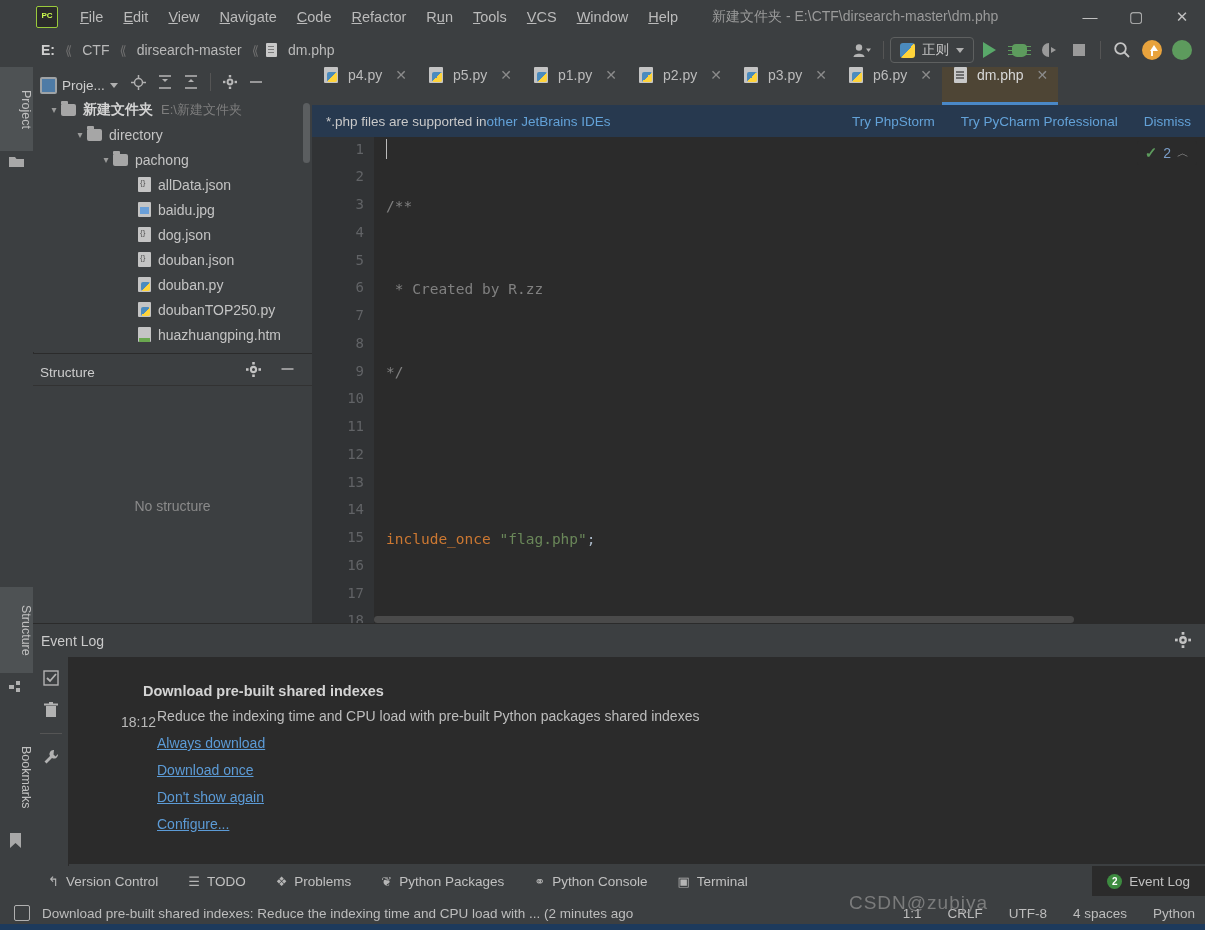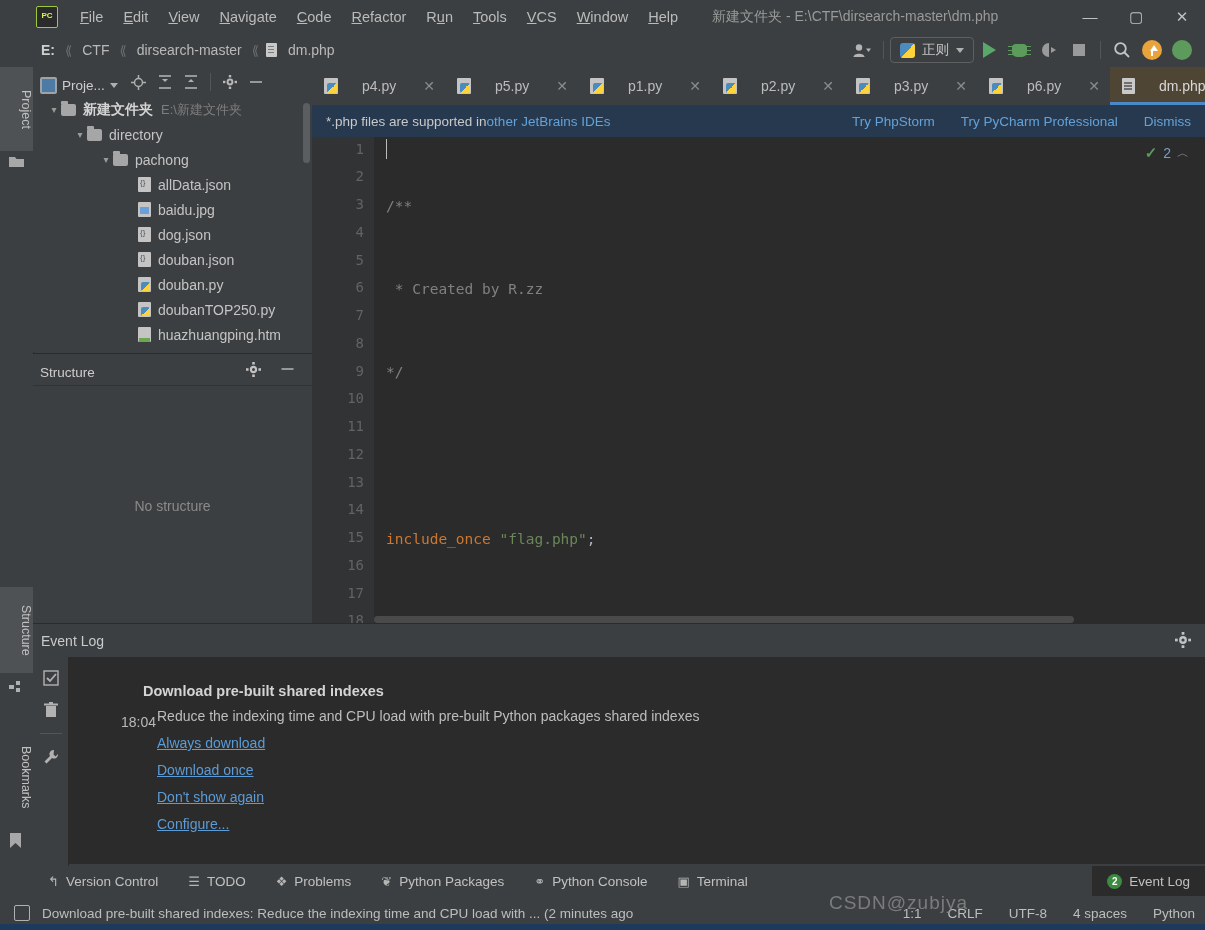--- a/index.html
+++ b/index.html
@@ -4,21 +4,21 @@
 <style>
   html,body{margin:0;padding:0;}
   body{
     width:1205px;height:930px;overflow:hidden;
     background:#3c3f41;
     font-family:"Liberation Sans", sans-serif;
     font-size:13.5px;
     color:#bbbbbb;
     -webkit-font-smoothing:antialiased;
   }
-  .app{position:relative;width:982px;height:930px;}
+  .app{position:relative;width:982px;height:930px;padding-left:20px;}
 
   
   .titlebar{
     position:absolute;left:0;top:0;width:1205px;height:33px;
     background:#3c3f41;display:flex;align-items:center;
   }
   .pc-logo{width:20px;height:20px;margin-left:36px;margin-right:12px;
     background:#2b2b2b;border:1px solid #9aca3c;border-radius:2px;
     position:relative;flex:none;}
   .pc-logo:before{content:"PC";position:absolute;left:0;right:0;top:0;bottom:0;
@@ -103,21 +103,21 @@
   
   .structpanel{position:absolute;left:33px;top:353px;width:279px;height:270px;background:#3c3f41;
     border-top:1px solid #2b2b2b;}
   .struct-body{position:absolute;left:0;top:31px;width:279px;height:239px;background:#3c3f41;
     border-top:1px solid #323232;display:flex;align-items:center;justify-content:center;}
   .nostruct{color:#8a8a8a;font-size:14px;}
 
   
   .editor-wrap{position:absolute;left:312px;top:67px;width:893px;height:556px;background:#2b2b2b;}
   .tabbar{height:38px;background:#3c3f41;display:flex;align-items:flex-end;}
-  .tab{height:38px;display:flex;align-items:center;gap:24px;padding:0 10px 0 12px;
+  .tab{height:38px;display:flex;gap:10px;padding:0 10px 0 12px;
     font-size:14px;color:#bcbcbc;position:relative;}
   .tab.active{background:#4e4535;color:#d8d8d8;}
   .tab.active:after{content:"";position:absolute;left:0;right:0;bottom:0;height:3px;background:#4a88c7;}
   .tab .x{color:#8b8b8b;font-size:14px;margin-left:3px;}
   .tabpy{width:14px;height:16px;background:#c4c4c4;border-radius:1px;position:relative;flex:none;}
   .tabpy:after{content:"";position:absolute;left:3px;bottom:1px;width:10px;height:10px;border-radius:2px;
     background:linear-gradient(135deg,#4b8bbe 0 50%,#ffd43b 50% 100%);}
   .tabphp{width:13px;height:16px;background:#c9c9c9;border-radius:1px;position:relative;flex:none;}
   .tabphp:after{content:"";position:absolute;left:2px;top:4px;width:8px;height:1.5px;background:#6f6f6f;
     box-shadow:0 3px 0 #6f6f6f,0 6px 0 #6f6f6f;}
@@ -558,21 +558,21 @@
       </div>
       <div class="el-div"></div>
       <div class="el-side-ic">
         <svg width="16" height="16" viewBox="0 0 16 16">
             <path d="M11 1 a4 4 0 0 0 -4 6 L1.5 12.5 l2 2 L9 9 a4 4 0 0 0 6 -4 l-2.5 2.5 l-2 -2 Z" fill="#b2b2b2"></path>
           </svg>
       </div>
     </div>
 
     <div class="el-body">
-      <div class="el-time">18:04</div>
+      <div class="el-time">18:12</div>
       <div class="el-title">Download pre-built shared indexes</div>
       <div class="el-desc">Reduce the indexing time and CPU load with pre-built Python packages shared indexes</div>
       <a class="el-link">Always download</a>
       <a class="el-link">Download once</a>
       <a class="el-link">Don't show again</a>
       <a class="el-link">Configure...</a>
     </div>
   </div>
 
   <div class="bottombar">

